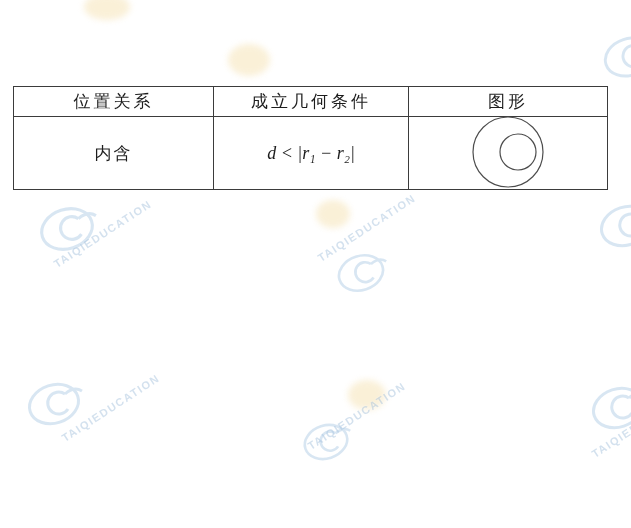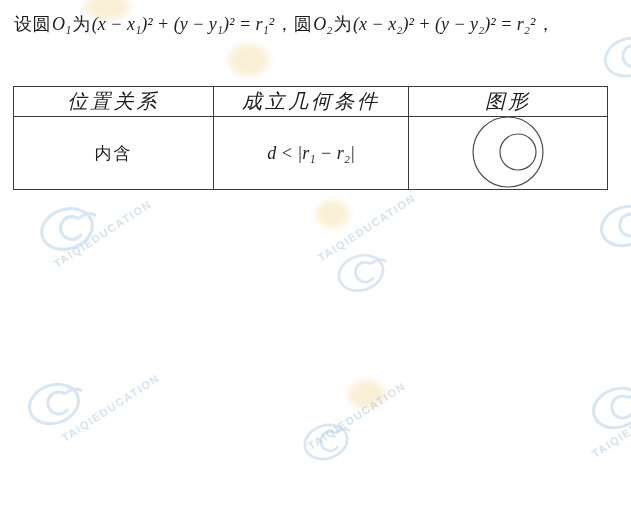--- a/index.html
+++ b/index.html
@@ -28,21 +28,21 @@
   .seg-cjk{font-style:normal;letter-spacing:.5px;}
   
   table.relation-table{
     position:absolute;left:13px;top:86px;z-index:1;
     border-collapse:collapse;table-layout:fixed;background:transparent;
   }
   .relation-table th,.relation-table td{
     border:1.5px solid var(--border,#3b3b3b);
     text-align:center;vertical-align:middle;padding:0;
   }
-  .relation-table th{height:29px;font-size:20px;font-weight:normal;letter-spacing:3px;font-style:italic;}
+  .relation-table th{height:29px;font-size:17px;font-weight:normal;letter-spacing:3px;}
   td.relation-cell{font-size:17px;letter-spacing:2px;}
   td.condition-cell{font-size:18px;font-style:italic;}
   td.figure-cell{position:relative;}
   svg.diagram{display:block;overflow:visible;}
   svg.diagram circle,svg.diagram line{fill:none;stroke:var(--diagram-stroke,#4d4d4d);stroke-width:1.2;}
 </style>
 </head>
 <body style="--text: #1d1d1d; --border: #3b3b3b; --diagram-stroke: #4d4d4d;">
 
 <div class="page">
@@ -88,21 +88,20 @@
       </svg>
       <svg class="wm-logo" width="60" height="60" viewBox="0 0 60 60" style="left: 588px; top: 378px;">
         <ellipse cx="30" cy="30" rx="25" ry="19" transform="rotate(-18 30 30)" stroke="#aac8e4"></ellipse>
         <path d="M41,20 a11,11 0 1,0 3,15" stroke="#aac8e4"></path>
         <path d="M41,20 q9,-8 17,-3" stroke="#aac8e4"></path>
       </svg>
       <span class="wm-text" style="left: 596px; top: 448px; color: rgb(169, 196, 222);">TAIQIEDUCATION</span>
     </div>
 
   <div class="intro">
-    <p class="intro-line" id="intro-line1"><span class="seg-cjk">设圆</span><span class="seg-math">O₁</span><span class="seg-cjk">为</span><span class="seg-math">(x − x₁)² + (y − y₁)² = r₁²</span><span class="seg-cjk">，圆</span><span class="seg-math">O₂</span><span class="seg-cjk">为</span><span class="seg-math">(x − x₂)² + (y − y₂)² = r₂²</span><span class="seg-cjk">，</span></p>
   </div>
 
   <table class="relation-table">
     <colgroup id="cols">
         <col style="width: 200px;">
         <col style="width: 195px;">
         <col style="width: 199px;">
       </colgroup>
     <thead>
       <tr>

